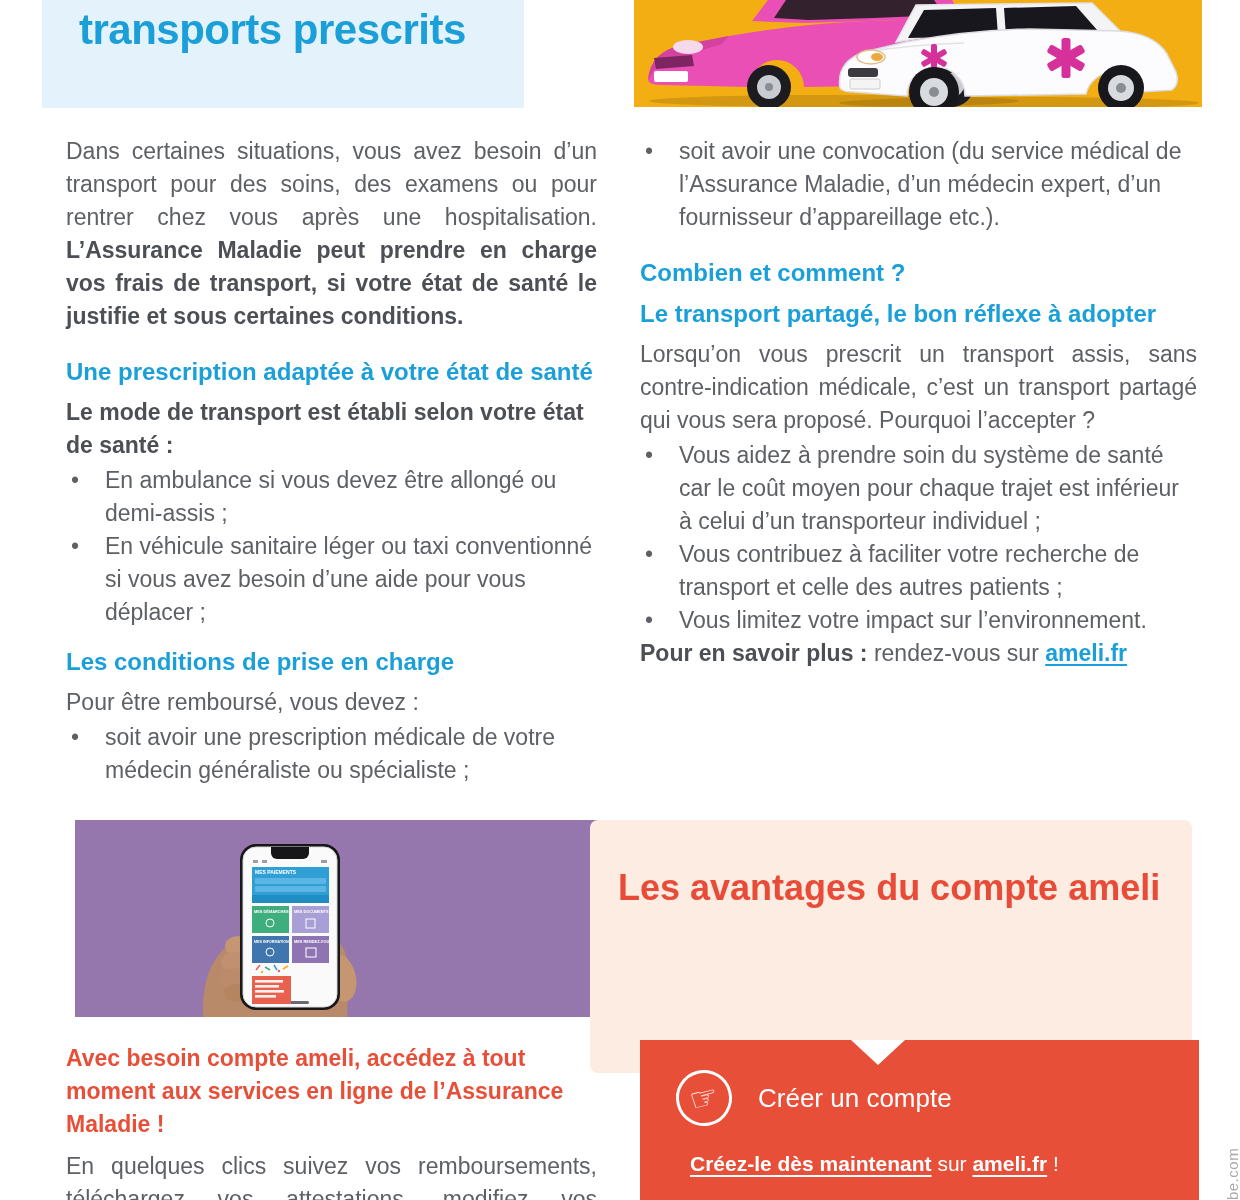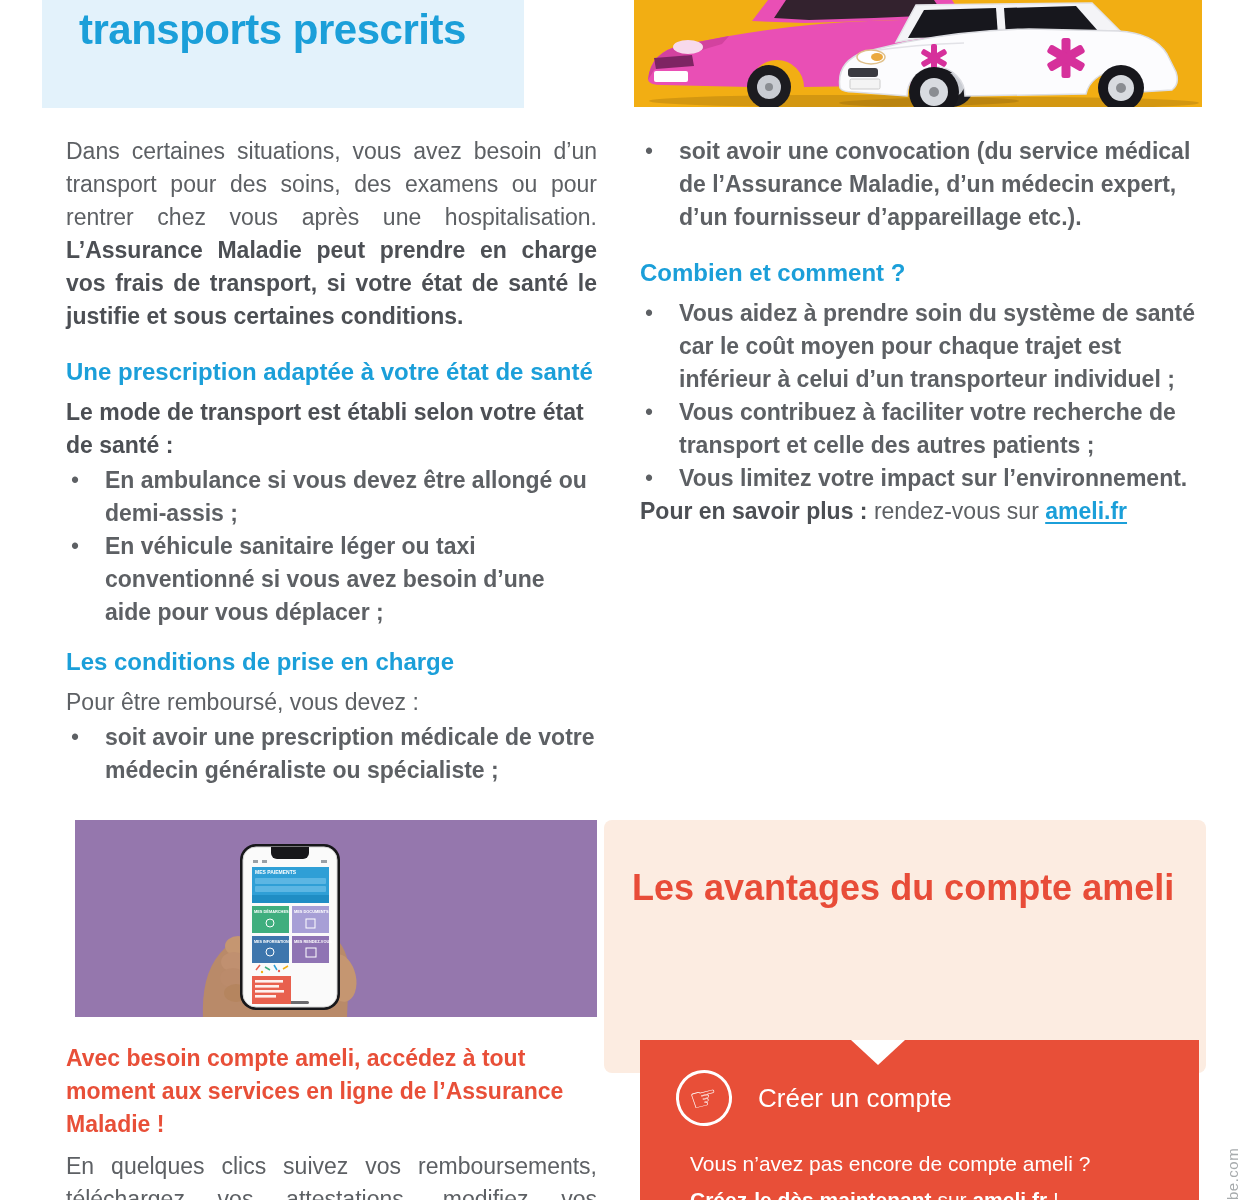--- a/index.html
+++ b/index.html
@@ -20,27 +20,27 @@
   p{margin:0;}
   .justify{text-align:justify;}
   .stretch-last{text-align:justify;text-align-last:justify;}
   strong,b{color:#4c4f54;font-weight:bold;}
   h3{margin:0;font-size:24px;line-height:33px;font-weight:bold;color:#1b9fd9;}
   .mb22{margin-bottom:22px;} .mb20{margin-bottom:20px;} .mb8{margin-bottom:8px;}
   .mb2{margin-bottom:2px;} .mt22{margin-top:16px;} .mt44{}
   .b-row{display:flex;}
   .b-row .dot{flex:none;width:34px;padding-left:5px;}
   .b-row .dot::before{content:"\2022";}
-  .b-row .btxt{flex:1;font-weight:bold;}
+  .b-row .btxt{flex:1;}
   .link-blue{color:#1b9fd9;font-weight:bold;text-decoration:underline;text-underline-offset:3px;cursor:pointer;}
 
   
   .banner-purple{position:absolute;left:75px;top:820px;width:522px;height:197px;background:#9577ad;overflow:hidden;}
   .banner-purple svg{display:block;width:522px;height:197px;}
-  .banner-cream{position:absolute;left:604px;top:820px;width:602px;height:253px;background:#fcece1;border-radius:8px;}
+  .banner-cream{position:absolute;left:590px;top:820px;width:602px;height:253px;background:#fcece1;border-radius:8px;}
   .banner-heading{padding:44px 30px 0 28px;font-size:36px;line-height:47px;font-weight:bold;color:#e84c38;}
 
   
   .bottom-left{position:absolute;left:66px;top:1042px;width:531px;font-size:23px;line-height:33px;}
   .red-bold{color:#e84f38;font-weight:bold;}
   .bottom-left .para{margin-top:9px;}
 
   .cta{position:absolute;left:640px;top:1040px;width:559px;height:160px;background:#e84f38;color:#fff;}
   .cta::before{content:"";position:absolute;top:0;left:211px;width:0;height:0;
                border-left:27px solid transparent;border-right:27px solid transparent;border-top:25px solid #fff;}
@@ -150,20 +150,22 @@
   </div>
 
   <div class="col col-right">
     <div class="b-row mb22">
         <span class="dot"></span>
         <span class="btxt">soit avoir une convocation (du service médical de l’Assurance Maladie, d’un médecin expert, d’un fournisseur d’appareillage etc.).</span>
       </div>
 
     <h3 class="mb8">Combien et comment ?</h3>
 
+    <h3 class="mb8">Le transport partagé, le bon réflexe à adopter</h3>
+    <p class="justify mb2">Lorsqu’on vous prescrit un transport assis, sans contre-indication médicale, c’est un transport partagé qui vous sera proposé. Pourquoi l’accepter ?</p>
 
     <div class="b-row">
         <span class="dot"></span>
         <span class="btxt">Vous aidez à prendre soin du système de santé car le coût moyen pour chaque trajet est inférieur à celui d’un transporteur individuel ;</span>
       </div>
     <div class="b-row">
         <span class="dot"></span>
         <span class="btxt">Vous contribuez à faciliter votre recherche de transport et celle des autres patients ;</span>
       </div>
     <div class="b-row">
@@ -255,20 +257,19 @@
     <p class="red-bold">Avec besoin compte ameli, accédez à tout moment aux services en ligne de l’Assurance Maladie !</p>
     <p class="para stretch-last">En quelques clics suivez vos remboursements, téléchargez vos attestations, modifiez vos coordonnées et votre RIB, faites votre demande</p>
   </div>
 
   <div class="cta">
     <div class="cta-head">
       <span class="cta-icon">☞</span>
       <span class="cta-title">Créer un compte</span>
     </div>
     <div class="cta-lines">
-      <div>Vous n’avez pas encore de compte ameli ?</div>
       <div><a class="link-white">Créez-le dès maintenant</a><span> sur </span><a class="link-white">ameli.fr</a><span> !</span></div>
     </div>
   </div>
 
   <div class="watermark">be.com</div>
 
 </div>
 
 </body></html>

